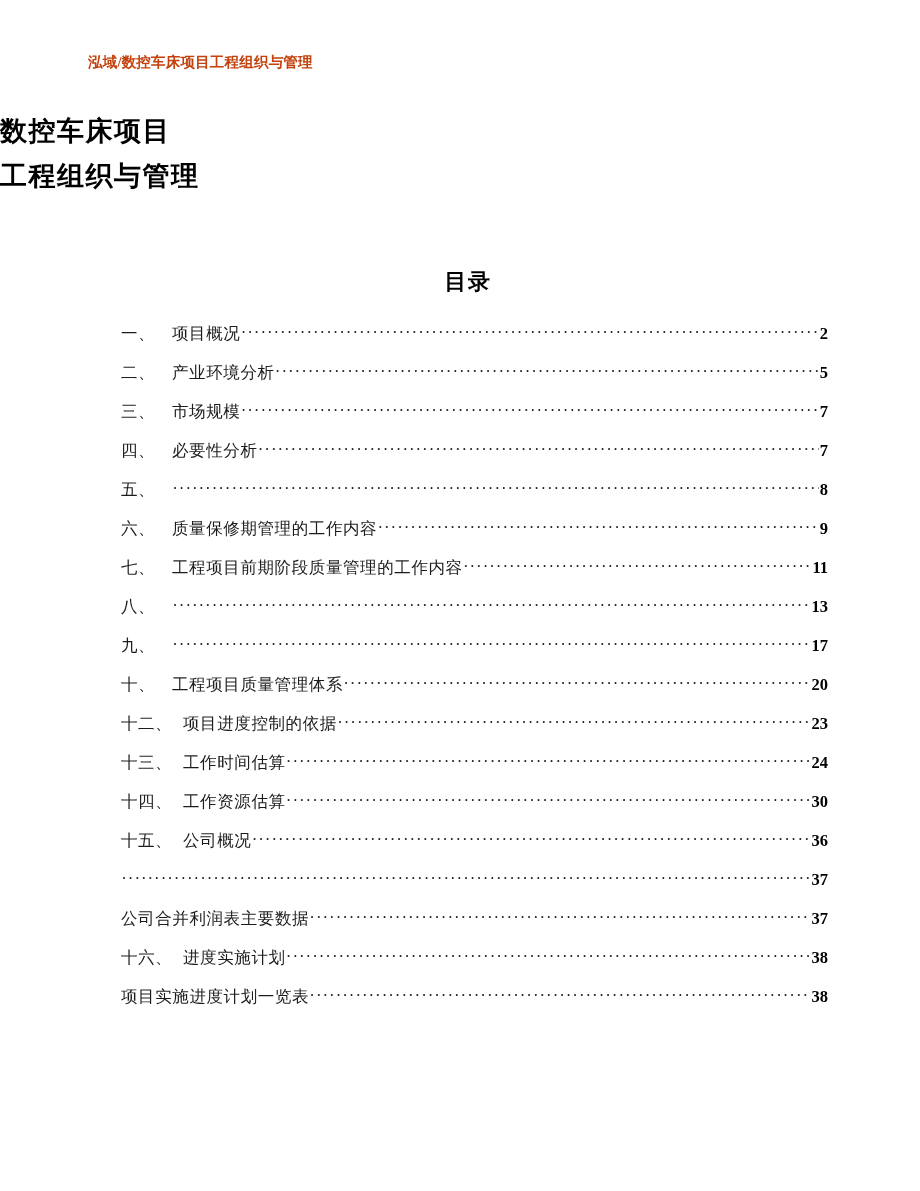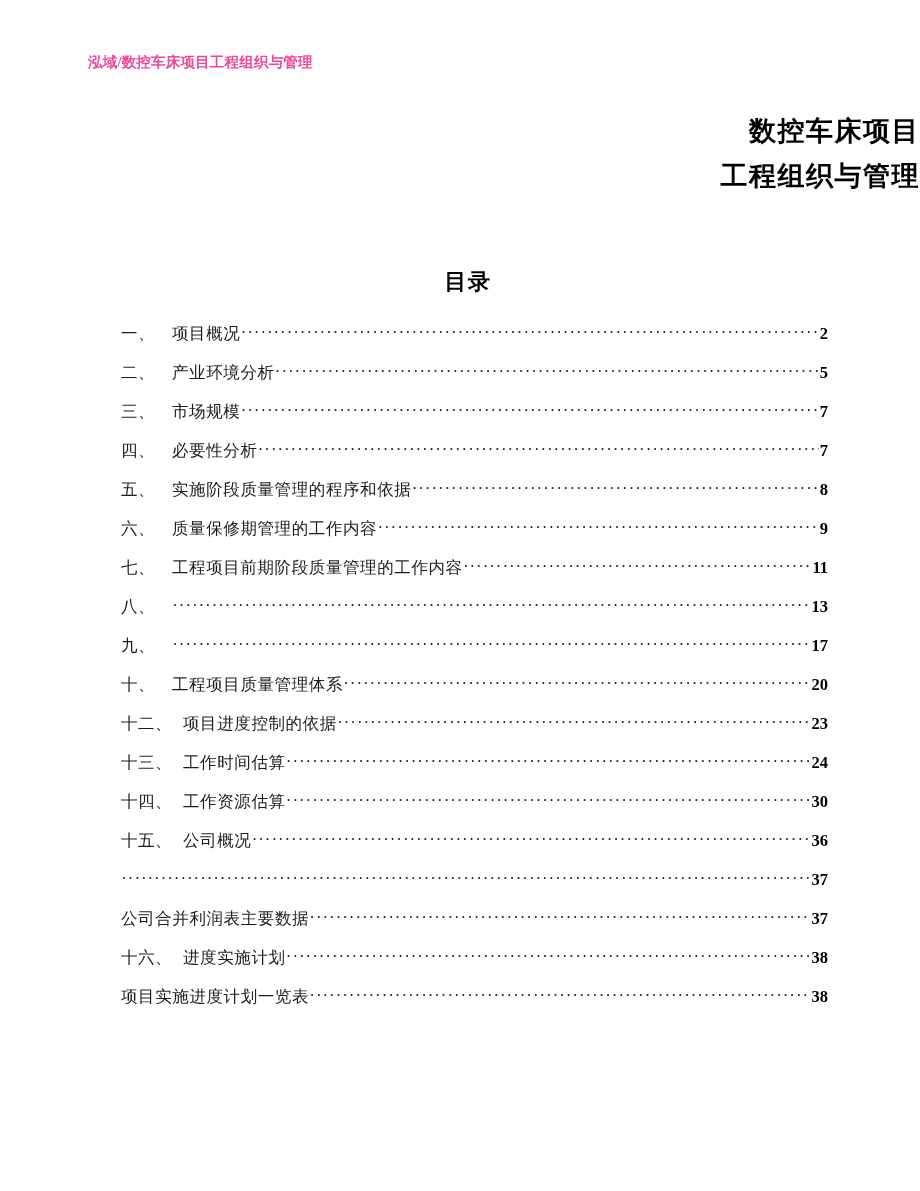--- a/index.html
+++ b/index.html
@@ -22,31 +22,31 @@
   }
 
   
   .doc-header {
     position: absolute;
     left: 88px;
     top: 53px;
     font-size: 14.5px;
     font-weight: 700;
     letter-spacing: 0.2px;
-    color: #ec4899;
+    color: #c2410c;
     white-space: nowrap;
   }
 
   
   .title-block {
     position: absolute;
     left: 0;
     top: 118px;
     width: 920px;
-    text-align: right;
+    text-align: left;
   }
   .title-line {
     font-family: "Liberation Sans", "DejaVu Sans", sans-serif;
     font-size: 27px;
     font-weight: 700;
     letter-spacing: 1.5px;
     color: #000000;
     line-height: 1.0;
   }
   .title-line.second {
@@ -160,21 +160,20 @@
         <span class="toc-page">7</span>
       </div>
       <div class="toc-entry">
         <span class="toc-num narrow">四、</span>
         <span class="toc-text">必要性分析</span>
         <span class="toc-leader"></span>
         <span class="toc-page">7</span>
       </div>
       <div class="toc-entry">
         <span class="toc-num narrow">五、</span>
-        <span class="toc-text">实施阶段质量管理的程序和依据</span>
         <span class="toc-leader"></span>
         <span class="toc-page">8</span>
       </div>
       <div class="toc-entry">
         <span class="toc-num narrow">六、</span>
         <span class="toc-text">质量保修期管理的工作内容</span>
         <span class="toc-leader"></span>
         <span class="toc-page">9</span>
       </div>
       <div class="toc-entry">

